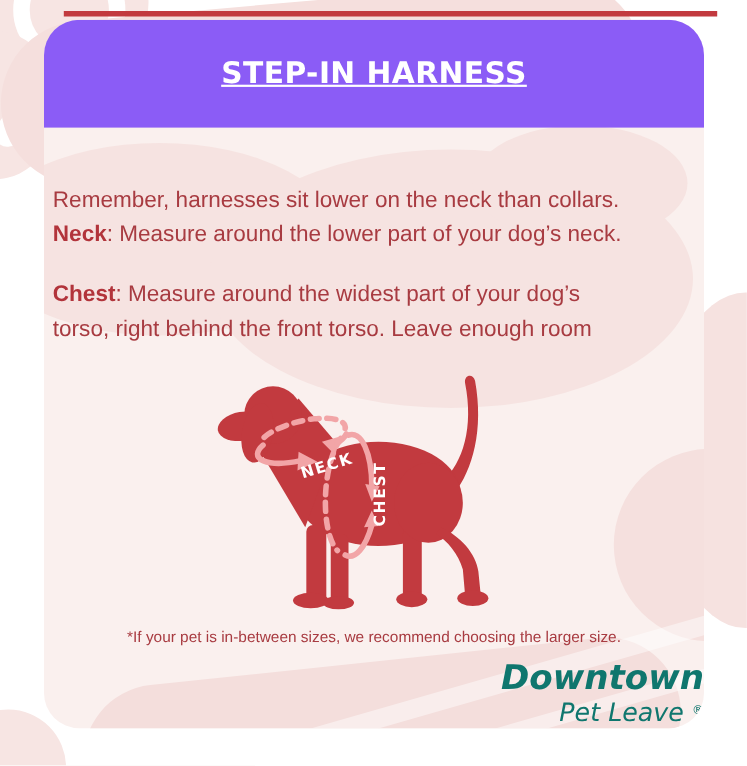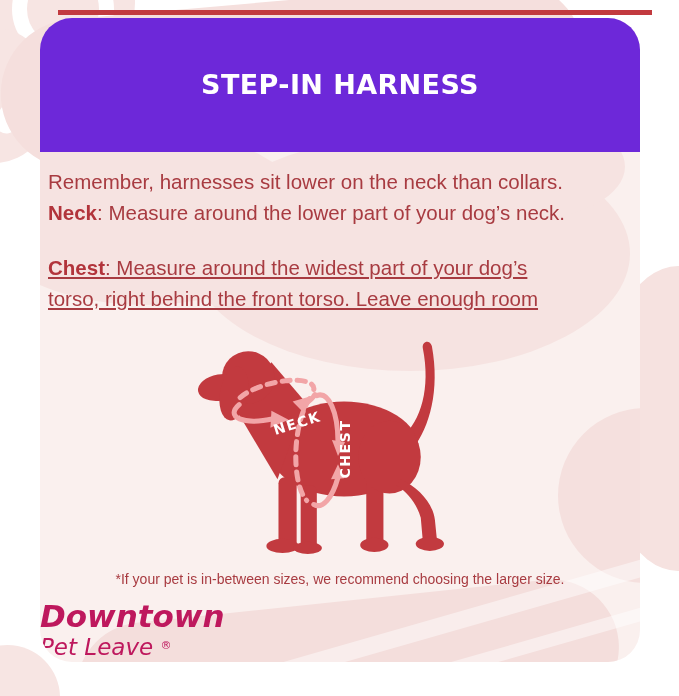--- a/index.html
+++ b/index.html
@@ -33,45 +33,45 @@
   .in-blob-c { left:390px; top:96px;  width:195px; height:105px; }
   .in-blob-r { left:518px; top:390px; width:175px; height:175px; background:#F5E0DE; }
   .in-blob-bot { position:absolute; left:35px; top:583px; width:545px; height:135px;
                  background:#F4DEDC; border-radius:68px; transform:rotate(-6deg); }
   .in-streak { position:absolute; background:#ffffff; opacity:.45; border-radius:10px;
                transform:rotate(-16deg); }
   .in-streak-1 { left:190px; top:598px; width:430px; height:17px; }
   .in-streak-2 { left:250px; top:636px; width:380px; height:13px; }
   
   .card-header {
-    position:absolute; left:0; top:0; width:100%; height:134px;
-    background:#6d28d9; color:#ffffff; text-align:center;
+    position:absolute; left:0; top:0; width:100%; height:98px;
+    background:#8b5cf6; color:#ffffff; text-align:center;
     display:flex; flex-direction:column; justify-content:center;
     font-family:"DejaVu Sans", sans-serif; font-weight:bold;
-    font-size:27px; line-height:34px; letter-spacing:.4px;
+    font-size:27px; line-height:34px; letter-spacing:.4px;text-decoration:underline;
   }
   
   .paragraphs {
     position:absolute; left:8px; right:8px; top:148px;
     color:#A83B41; font-size:20.5px; line-height:31px;
   }
   .paragraphs .line { display:block; white-space:nowrap; }
   .paragraphs strong { color:#B2343B; font-weight:bold; }
-  .para + .para { margin-top:24px;text-decoration:underline; }
+  .para + .para { margin-top:24px; }
   
   .diagram { position:absolute; left:143px; top:318px; width:306px; height:222px; }
   
   .footnote {
     position:absolute; left:0; right:0; top:553px; text-align:center;
     color:#A83B41; font-size:14px; white-space:nowrap;
   }
   
   .logo {
-    position:absolute; left:0; right:0; top:581px; text-align:left;
-    color:#be185d; font-family:"DejaVu Sans", sans-serif; font-style:italic;
+    position:absolute; left:0; right:0; top:581px; text-align:right;
+    color:#0f766e; font-family:"DejaVu Sans", sans-serif; font-style:italic;
   }
   .logo-name    { display:block; font-size:31px; font-weight:bold; line-height:34px; }
   .logo-tagline { display:block; font-size:23px; font-weight:normal; line-height:25px; }
   .logo-reg     { font-size:11px; font-style:normal; vertical-align:6px; }
 </style>
 </head>
 <body>
 
 <div class="page">
 

